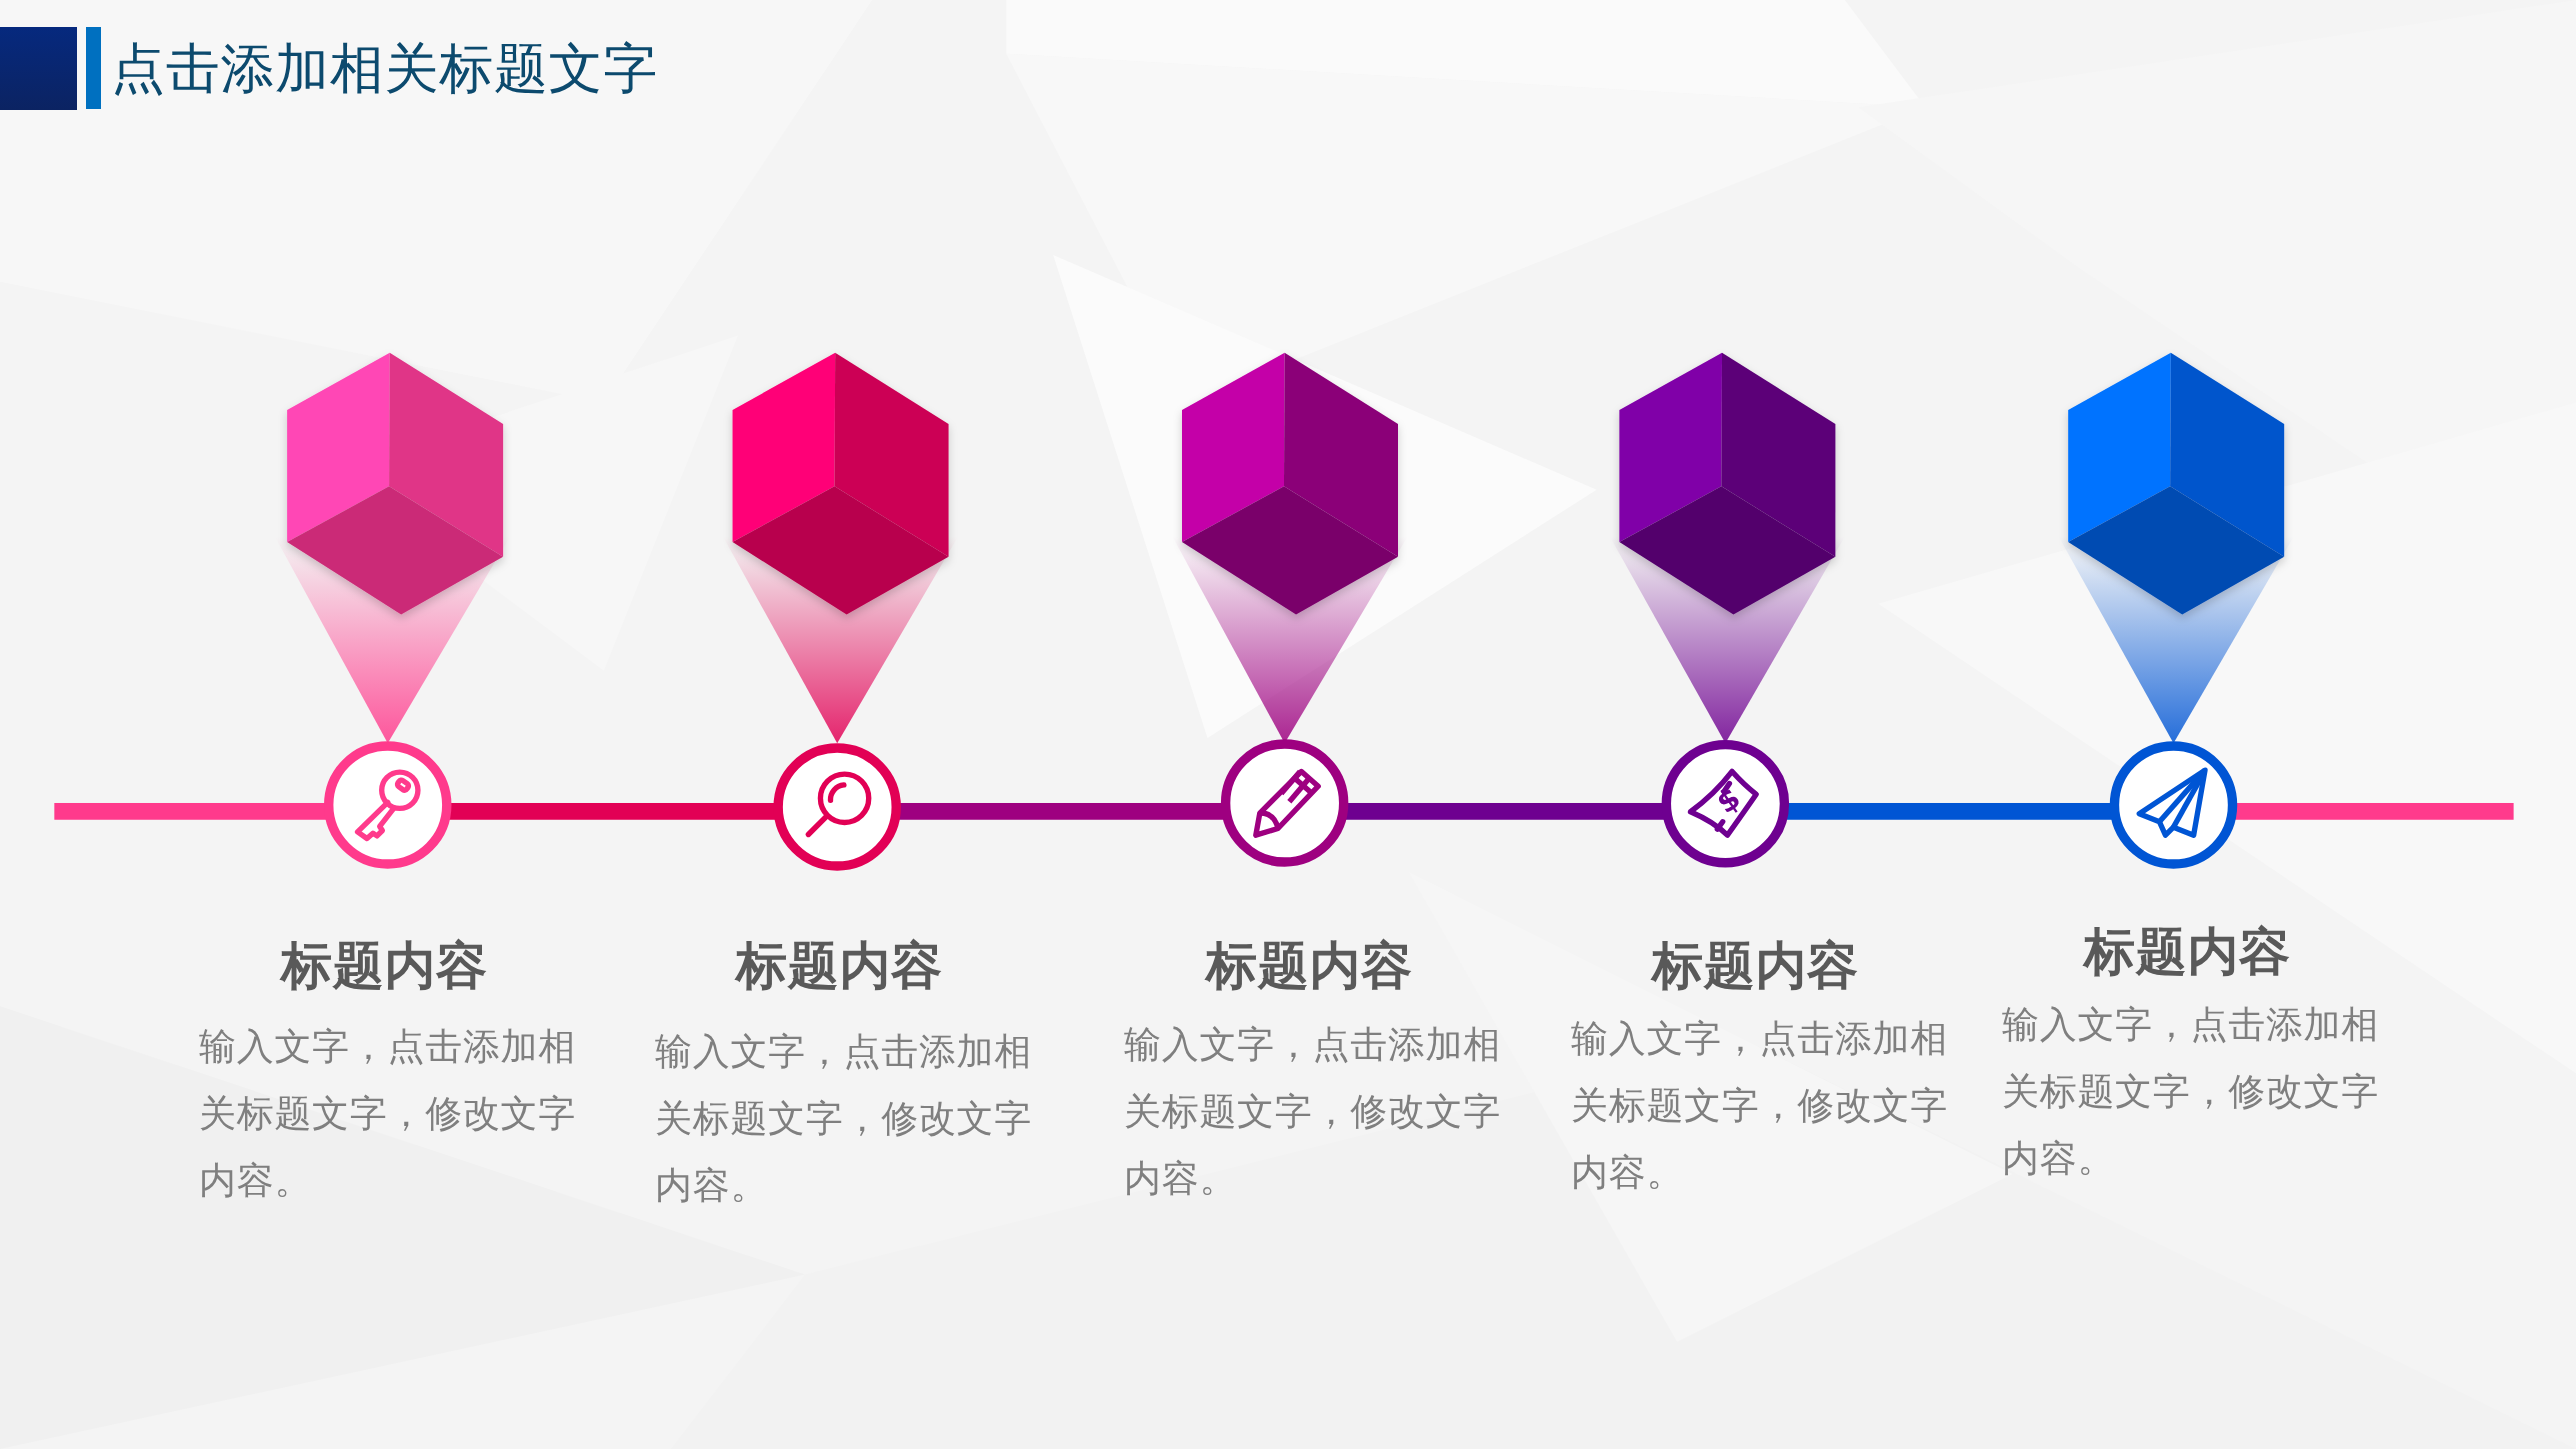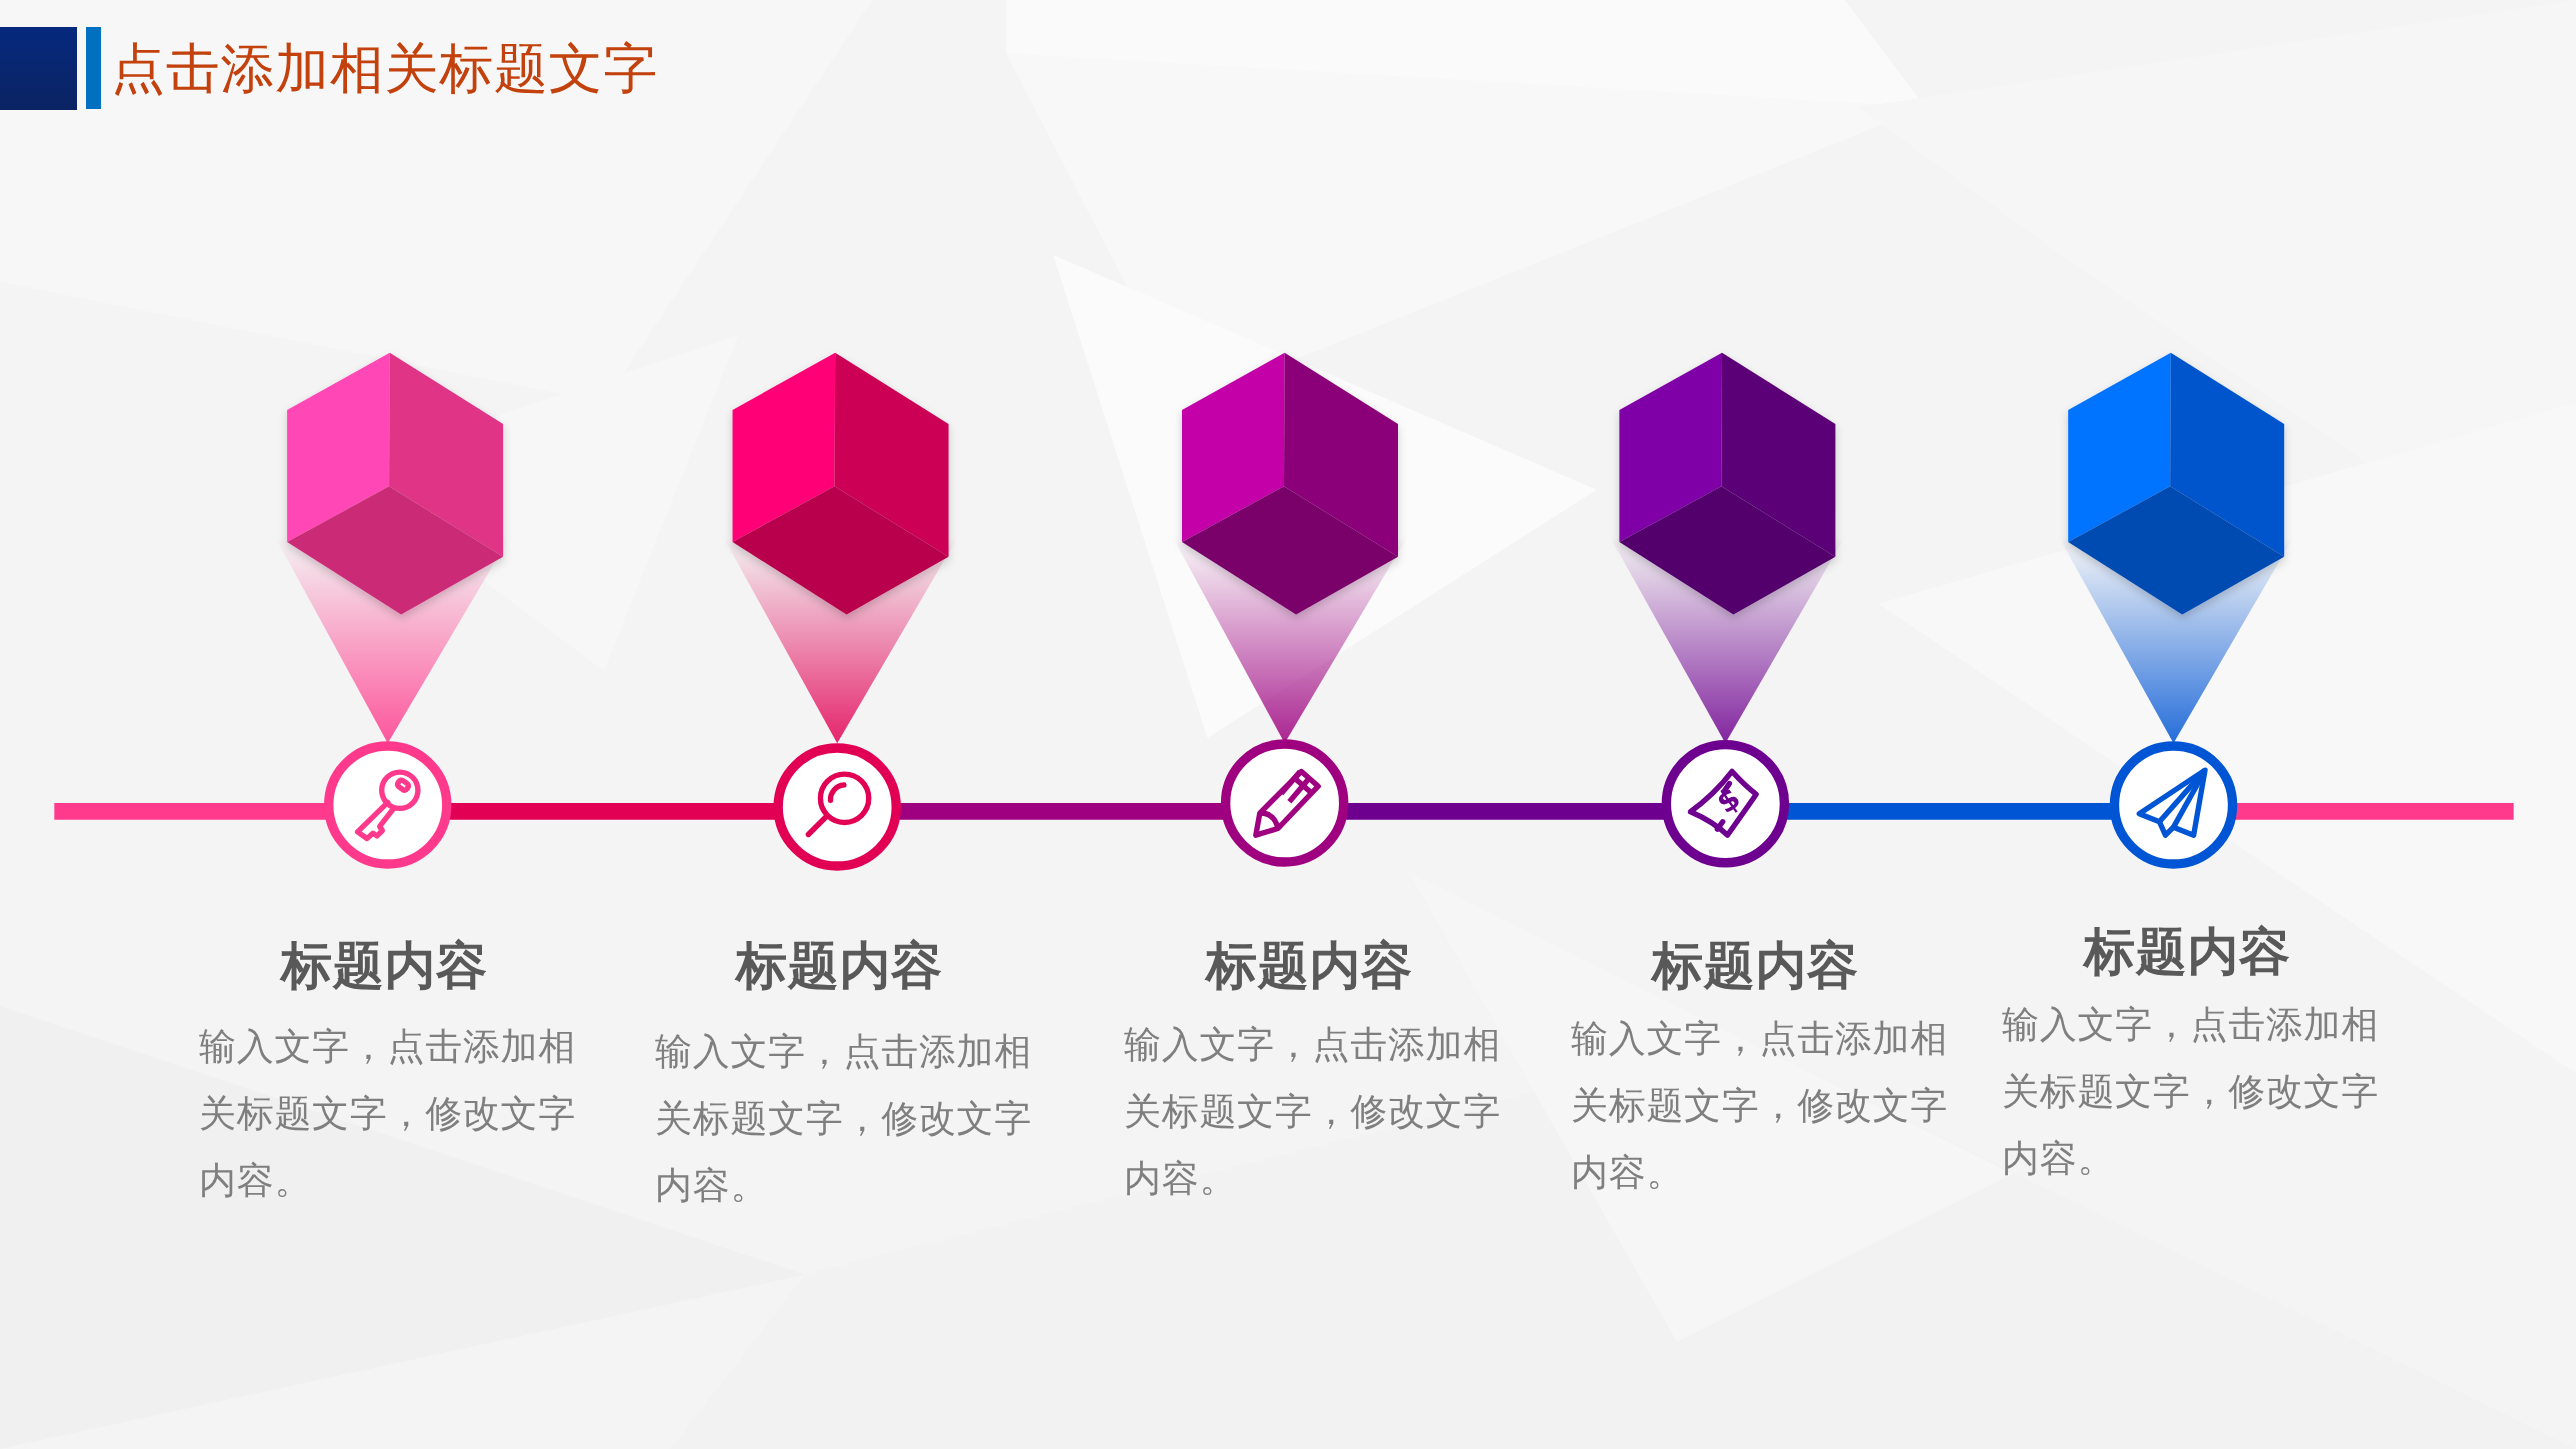--- a/index.html
+++ b/index.html
@@ -8,21 +8,21 @@
     position: relative;
     background: #f4f4f4;
     font-family: "DejaVu Sans", "Liberation Sans", sans-serif;
   }
   .bg { position: absolute; inset: 0; z-index: 0; }
   .header-block { position: absolute; left: 0; top: 27px; width: 77px; height: 83px;
     background: linear-gradient(180deg, #06297e 0%, #0b2362 100%); z-index: 2; }
   .header-bar { position: absolute; left: 86px; top: 27px; width: 15.4px; height: 82px;
     background: #0070c0; z-index: 2; }
   .header-title { position: absolute; left: 111px; top: 35px; font-size: 54px; line-height: 67px;
-    color: #c2410c; white-space: nowrap; z-index: 2; letter-spacing: 0.7px; }
+    color: #0c4a6e; white-space: nowrap; z-index: 2; letter-spacing: 0.7px; }
   .timeline { position: absolute; left: 0; top: 0; width: 2576px; height: 1449px; }
   .step { position: absolute; z-index: 3; }
   .step-heading { position: absolute; font-size: 51px; font-weight: bold; color: #595959;
     white-space: nowrap; line-height: 60px; letter-spacing: 0.7px; }
   .step-body { position: absolute; width: 389px; font-size: 37px; line-height: 67px; color: #7f7f7f;
     letter-spacing: 0.7px; }
   .step-body span { display: block; white-space: nowrap; }
 </style>
 </head>
 <body>

